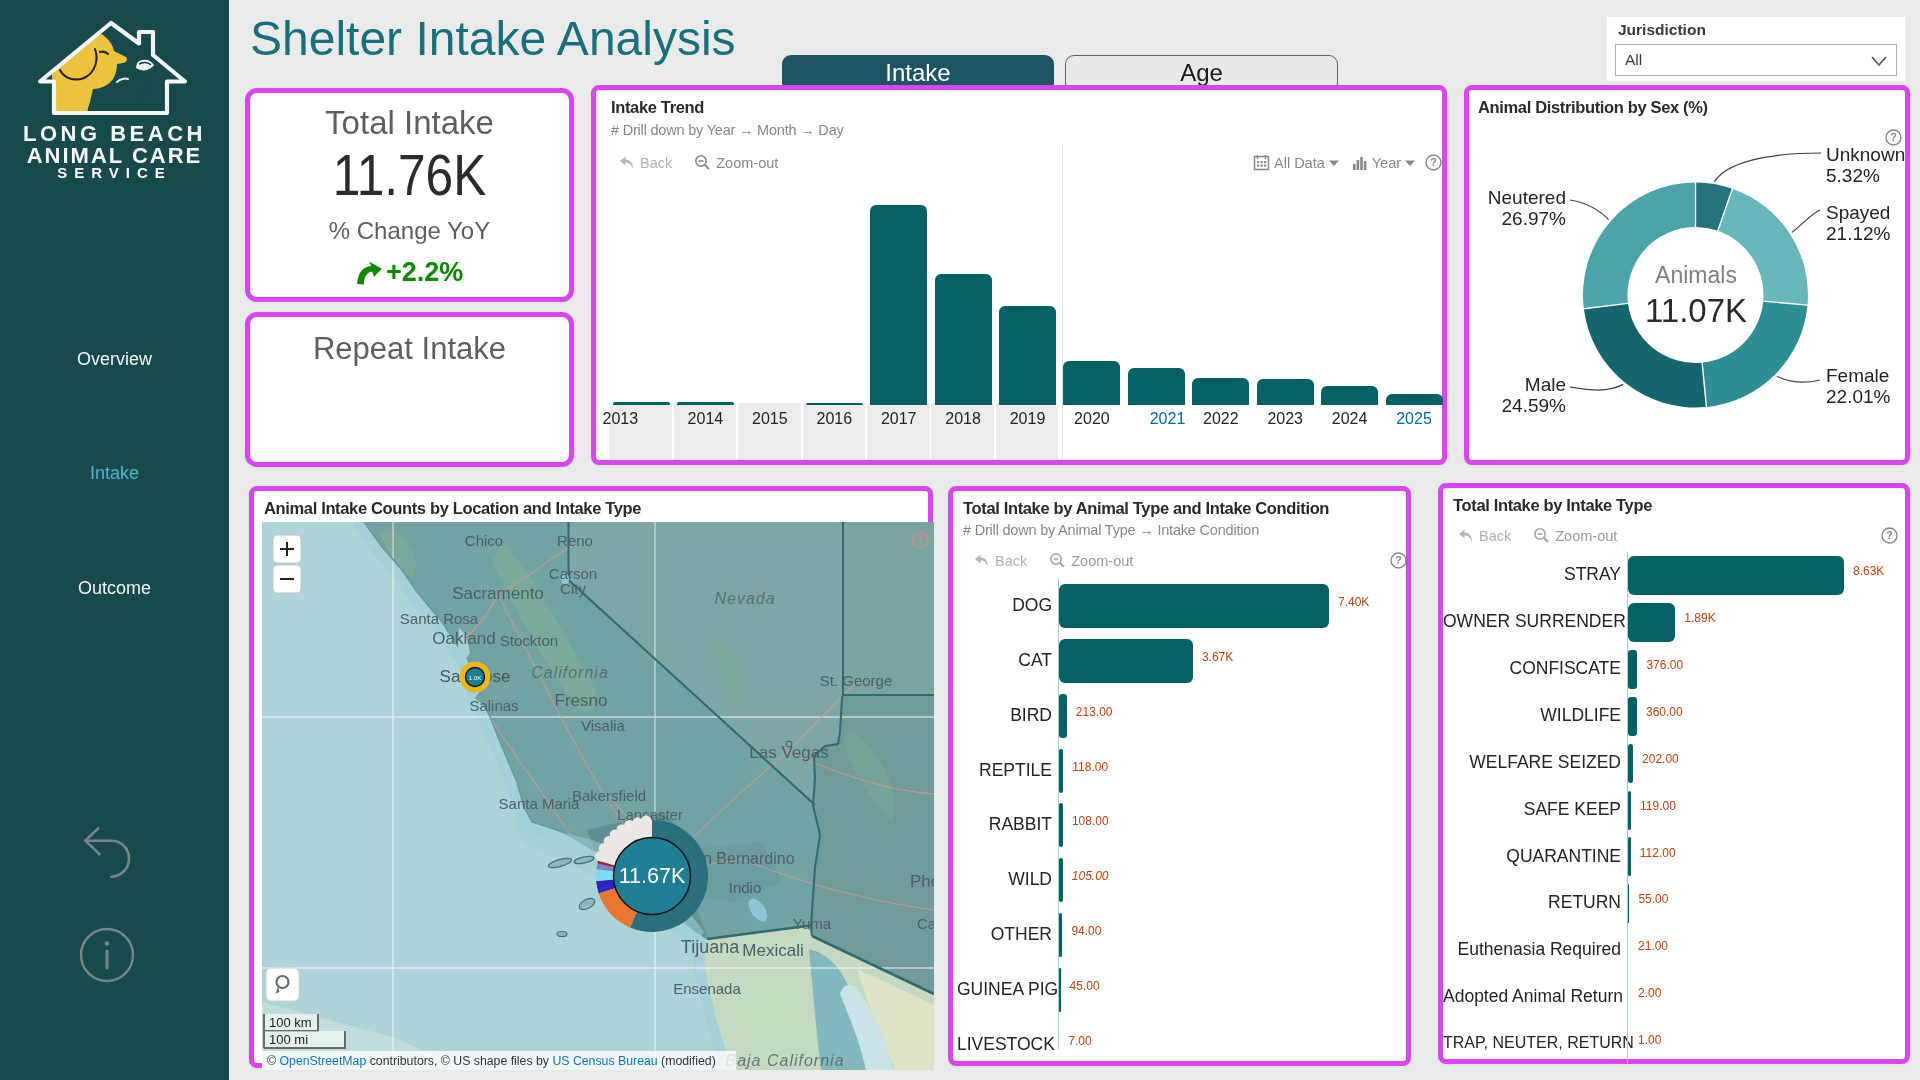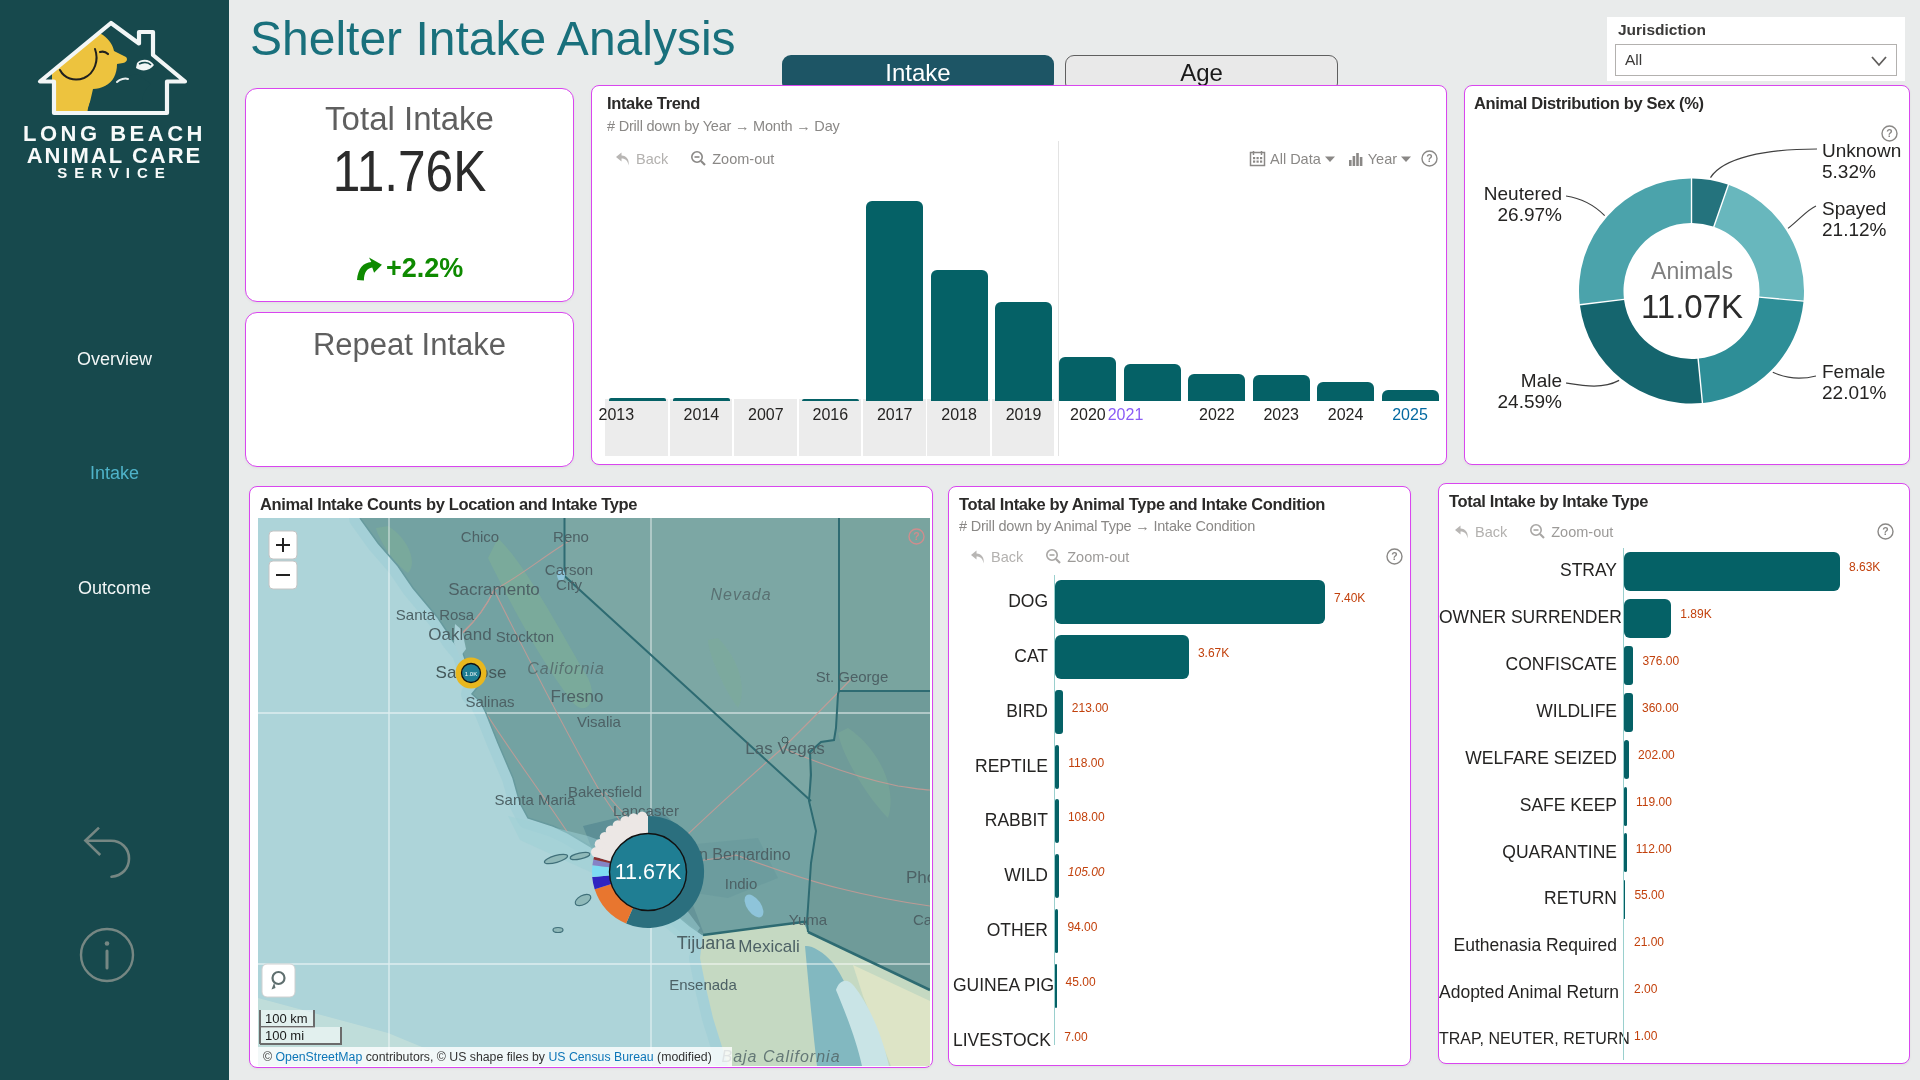--- a/index.html
+++ b/index.html
@@ -1,18 +1,18 @@
 <!DOCTYPE html>
 <html><head>
 <meta charset="utf-8">
 <style>
 * { margin:0; padding:0; box-sizing:border-box; }
 html,body { width:1920px; height:1080px; overflow:hidden; background:#e9ebeb; font-family:"Liberation Sans", sans-serif; }
 .abs { position:absolute; }
-.panel { position:absolute; background:#fff; border-radius:8px; border:1px solid #d946ef; box-shadow:0 1px 3px rgba(0,0,0,0.05); }
+.panel { position:absolute; background:#fff; border-radius:8px; border:5px solid #d946ef; box-shadow:0 1px 3px rgba(0,0,0,0.05); }
 .ptitle { position:absolute; font-size:16.5px; font-weight:700; color:#2b2a29; letter-spacing:-0.35px; white-space:nowrap; }
 .psub { position:absolute; font-size:14.5px; color:#8a8886; letter-spacing:-0.2px; white-space:nowrap; }
 .tool { position:absolute; font-size:14.5px; color:#b3b1af; white-space:nowrap; display:flex; align-items:center; gap:5px; }
 .tool .dk { color:#8a8886; } .tool .zo { color:#9c9a98; }
 .lbl { position:absolute; font-size:17.5px; color:#252423; text-align:right; white-space:nowrap; }
 .val { position:absolute; font-size:12px; color:#c2410c; white-space:nowrap; }
 .hbar { position:absolute; background:#056166; border-radius:6px; }
 </style>
 </head>
 <body>
@@ -65,20 +65,21 @@
     <div class="abs" style="left:9px; top:6px; font-size:15.5px; color:#3b3a39;">All</div>
     <svg class="abs" style="right:8px; top:9px;" width="18" height="14" viewBox="0 0 18 14">
         <path d="M2 3 L9 11 L16 3" stroke="#605e5c" stroke-width="1.8" fill="none"></path>
       </svg>
   </div>
 </div>
 
 <div class="panel" style="left:245px; top:88px; width:329px; height:214px; border-radius:12px;">
   <div class="abs" style="left:0; top:11px; width:100%; text-align:center; font-size:33px; color:#5f5f5f;">Total Intake</div>
   <div class="abs" style="left:0; top:48px; width:100%; text-align:center; font-size:58px; color:#2b2b2b; transform:scaleX(0.855);">11.76K</div>
+  <div class="abs" style="left:0; top:124px; width:100%; text-align:center; font-size:24px; color:#5f5f5f;">% Change YoY</div>
   <div class="abs" style="left:0; top:164px; width:100%; text-align:center;">
     <svg width="26" height="24" viewBox="0 0 28 26" style="vertical-align:-4px;">
         <path d="M1 25 C2 12.5 8 6 16.5 5.5 L14 0.5 L28 8.5 L19.5 17 L17.5 11.3 C12 12.3 8.5 16.5 8.5 25.5 Z" fill="#0e8a00"></path>
       </svg>
     <span style="font-size:27px; font-weight:700; color:#0e8a00;"> +2.2%</span>
   </div>
 </div>
 <div class="panel" style="left:245px; top:312px; width:329px; height:155px; border-radius:12px;">
   <div class="abs" style="left:0; top:14px; width:100%; text-align:center; font-size:31px; color:#5f5f5f;">Repeat Intake</div>
 </div>
@@ -144,33 +145,33 @@
           <circle cx="8.5" cy="8.5" r="7.5" stroke="#8a8886" stroke-width="1.4" fill="none"></circle>
           <text x="8.5" y="12" font-size="10.5" font-weight="bold" fill="#8a8886" text-anchor="middle" font-family="Liberation Sans">?</text>
         </svg>
     </div>
   </div>
   <div id="trend-bars">
     <div class="abs" style="left:16.5px; top:312.0px; width:57px; height:3.0px; background:#056166; border-radius:2px 2px 0 0;"></div>
     <div class="abs" style="left:6.5px; top:320px; width:77px; text-align:left; font-size:16px; color:#252423;">2013</div>
     <div class="abs" style="left:80.9px; top:312.0px; width:57px; height:3.0px; background:#056166; border-radius:2px 2px 0 0;"></div>
     <div class="abs" style="left:70.9px; top:320px; width:77px; text-align:center; font-size:16px; color:#252423;">2014</div>
-    <div class="abs" style="left:135.3px; top:320px; width:77px; text-align:center; font-size:16px; color:#252423;">2007</div>
+    <div class="abs" style="left:135.3px; top:320px; width:77px; text-align:center; font-size:16px; color:#252423;">2015</div>
     <div class="abs" style="left:209.8px; top:312.5px; width:57px; height:2.5px; background:#056166; border-radius:2px 2px 0 0;"></div>
     <div class="abs" style="left:199.8px; top:320px; width:77px; text-align:center; font-size:16px; color:#252423;">2016</div>
     <div class="abs" style="left:274.2px; top:115.0px; width:57px; height:200.0px; background:#056166; border-radius:6px 6px 0 0;"></div>
     <div class="abs" style="left:264.2px; top:320px; width:77px; text-align:center; font-size:16px; color:#252423;">2017</div>
     <div class="abs" style="left:338.6px; top:184.0px; width:57px; height:131.0px; background:#056166; border-radius:6px 6px 0 0;"></div>
     <div class="abs" style="left:328.6px; top:320px; width:77px; text-align:center; font-size:16px; color:#252423;">2018</div>
     <div class="abs" style="left:403.0px; top:216.0px; width:57px; height:99.0px; background:#056166; border-radius:6px 6px 0 0;"></div>
     <div class="abs" style="left:393.0px; top:320px; width:77px; text-align:center; font-size:16px; color:#252423;">2019</div>
     <div class="abs" style="left:467.4px; top:271.0px; width:57px; height:44.0px; background:#056166; border-radius:6px 6px 0 0;"></div>
     <div class="abs" style="left:457.4px; top:320px; width:77px; text-align:center; font-size:16px; color:#252423;">2020</div>
     <div class="abs" style="left:531.9px; top:277.5px; width:57px; height:37.5px; background:#056166; border-radius:6px 6px 0 0;"></div>
-    <div class="abs" style="left:495px; top:320px; width:77px; text-align:center; font-size:16px; color:#8b5cf6;">2021</div>
+    <div class="abs" style="left:533px; top:320px; width:77px; text-align:center; font-size:16px; color:#0369a1;">2021</div>
     <div class="abs" style="left:596.3px; top:288.0px; width:57px; height:27.0px; background:#056166; border-radius:6px 6px 0 0;"></div>
     <div class="abs" style="left:586.3px; top:320px; width:77px; text-align:center; font-size:16px; color:#252423;">2022</div>
     <div class="abs" style="left:660.7px; top:289.0px; width:57px; height:26.0px; background:#056166; border-radius:6px 6px 0 0;"></div>
     <div class="abs" style="left:650.7px; top:320px; width:77px; text-align:center; font-size:16px; color:#252423;">2023</div>
     <div class="abs" style="left:725.1px; top:296.0px; width:57px; height:19.0px; background:#056166; border-radius:6px 6px 0 0;"></div>
     <div class="abs" style="left:715.1px; top:320px; width:77px; text-align:center; font-size:16px; color:#252423;">2024</div>
     <div class="abs" style="left:789.5px; top:303.5px; width:57px; height:11.5px; background:#056166; border-radius:6px 6px 0 0;"></div>
     <div class="abs" style="left:779.5px; top:320px; width:77px; text-align:center; font-size:16px; color:#0369a1;">2025</div>
   </div>
 </div>

